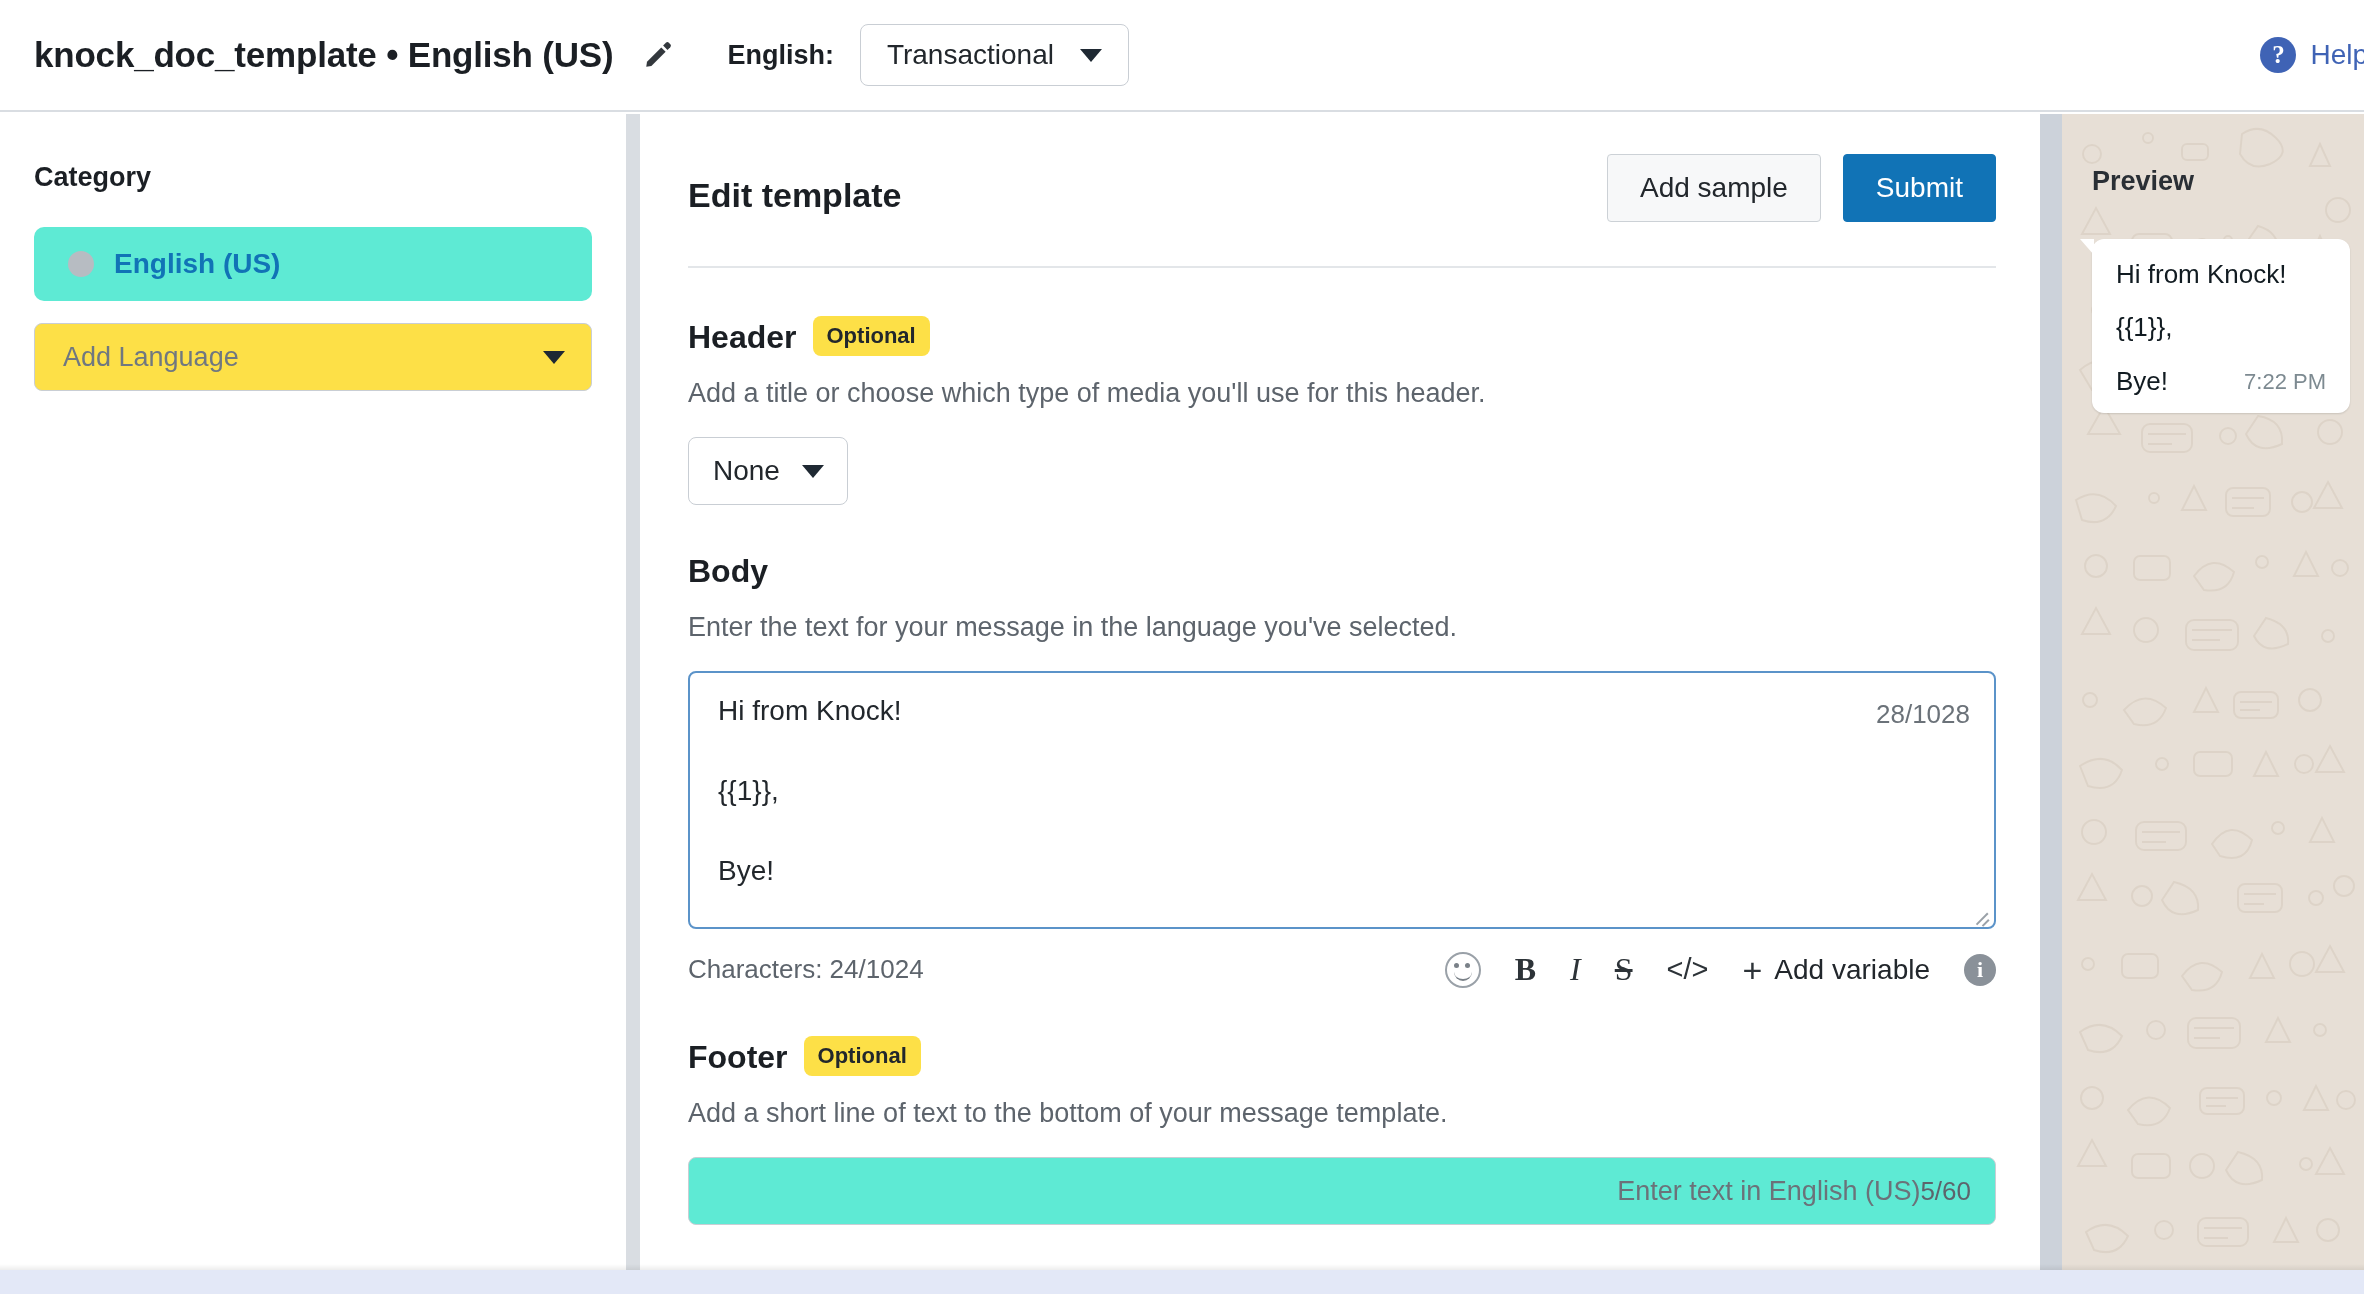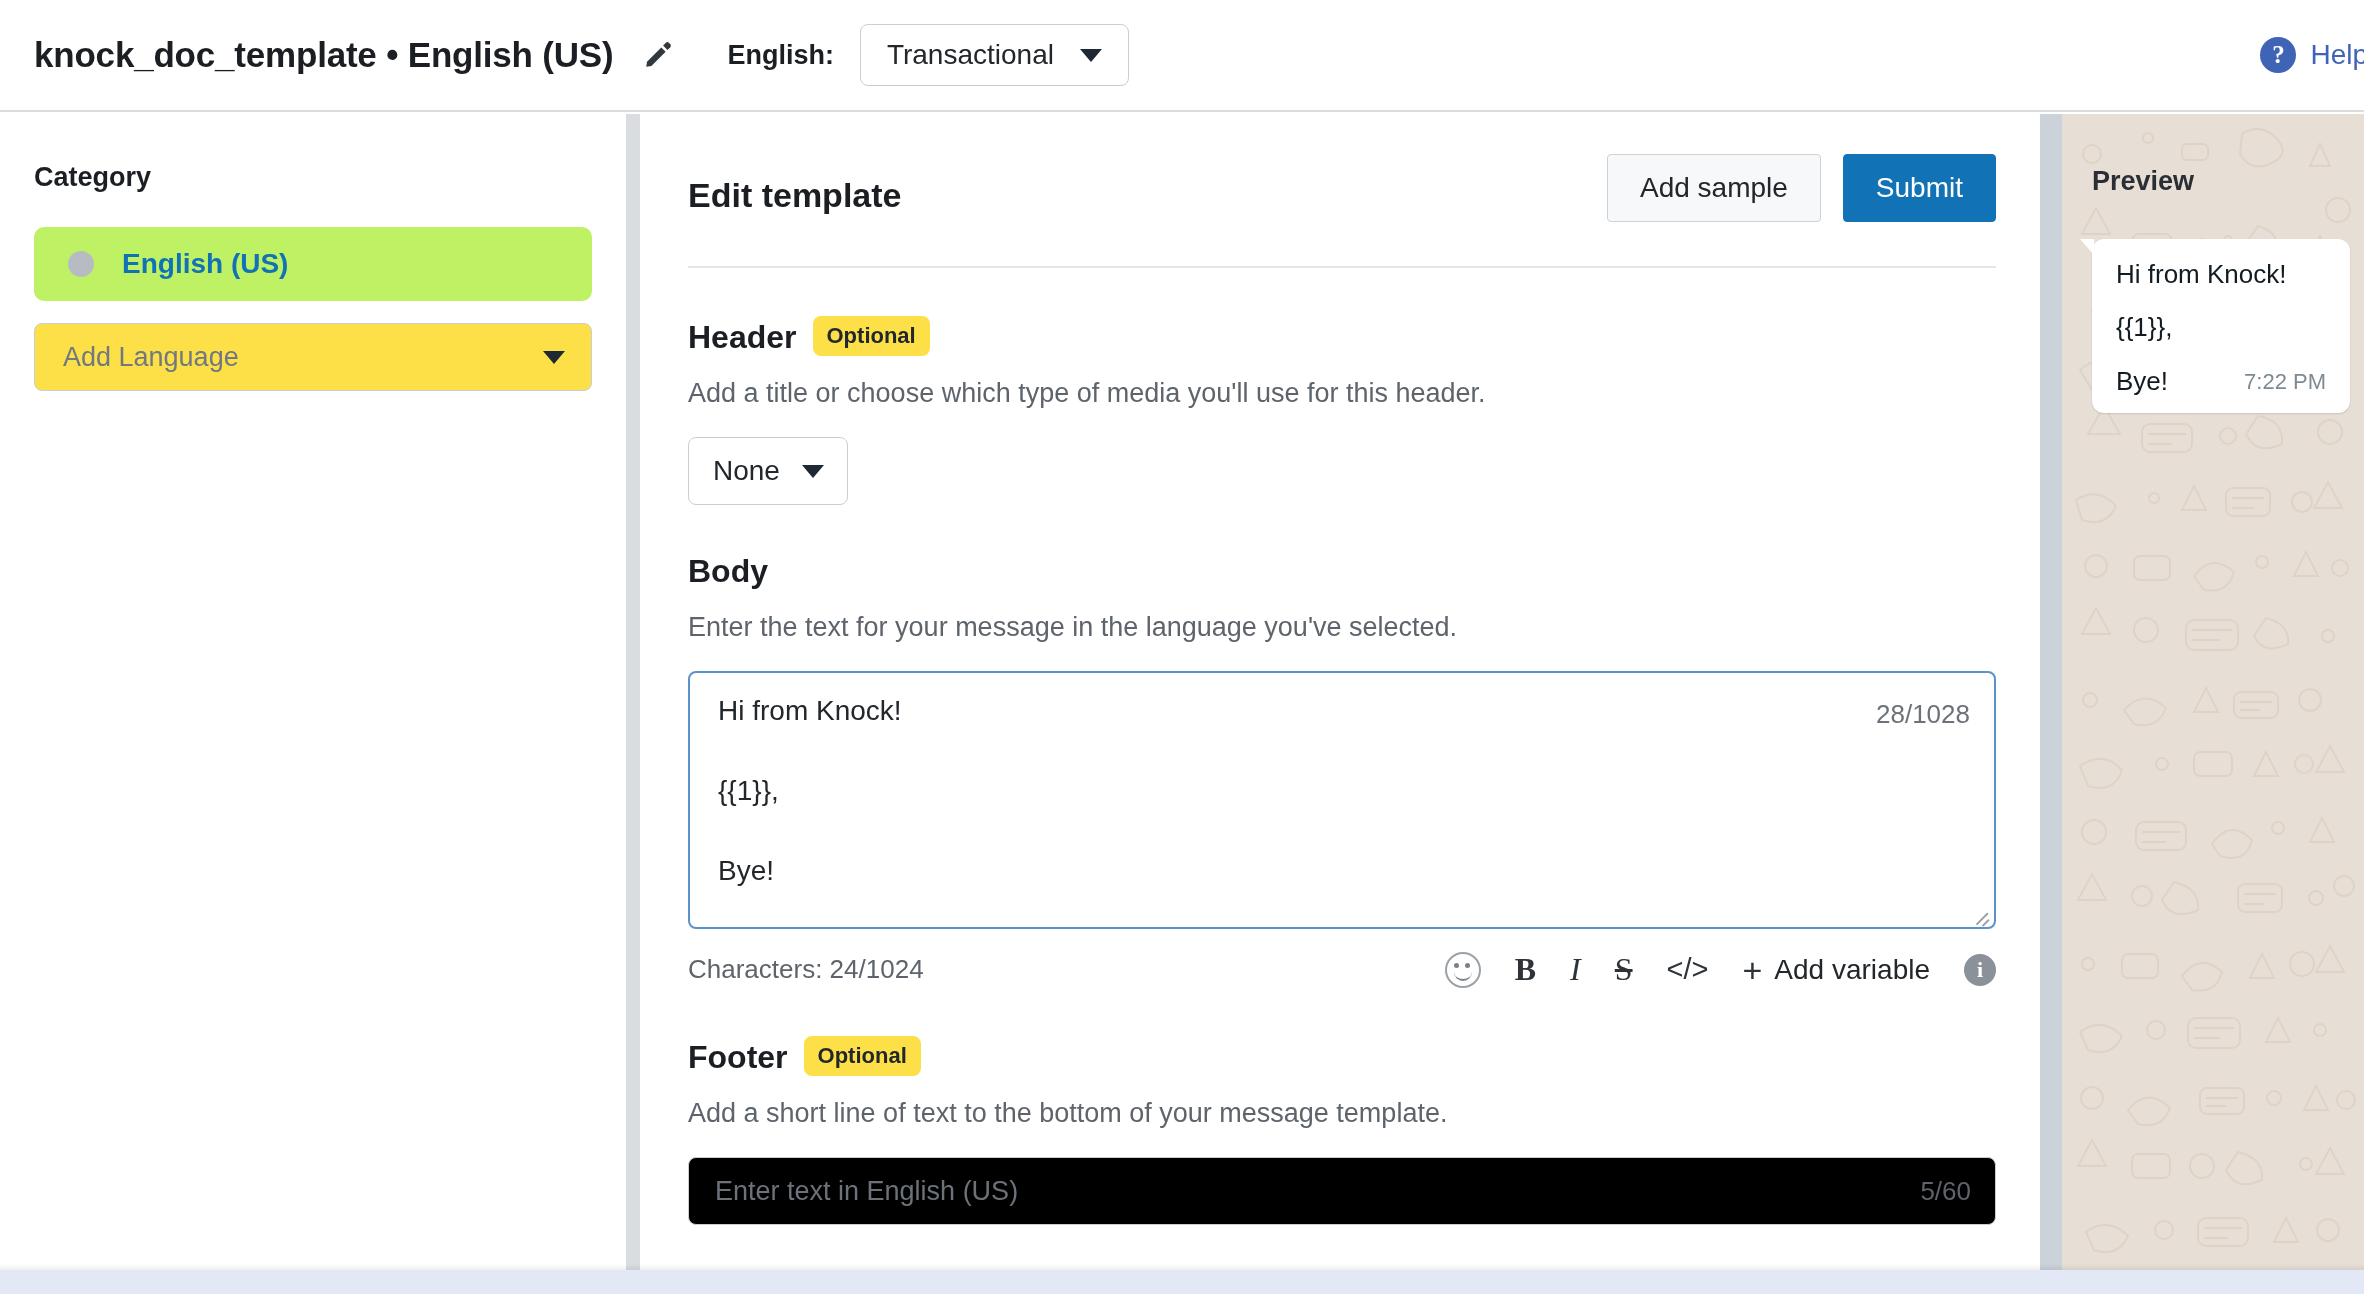--- a/index.html
+++ b/index.html
@@ -52,22 +52,22 @@
   }
   .help-text { font-size: 28px; color: #3f63b5; white-space: nowrap; }
 
   
   .sidebar {
     position: absolute; left: 0; top: 114px; width: 626px; height: 1156px;
     background: #ffffff; padding: 48px 34px 0 34px;
   }
   .sidebar-title { font-size: 27px; font-weight: 700; color: #1b1f24; margin-bottom: 34px; }
   .lang-item {
-    height: 74px; border-radius: 10px; background: #bef264;
-    display: flex; align-items: center; padding: 0 34px; gap: 28px; cursor: pointer; text-align: center;
+    height: 74px; border-radius: 10px; background: #5eead4;
+    display: flex; align-items: center; padding: 0 34px; gap: 20px; cursor: pointer; text-align: center;
   }
   .lang-dot { width: 26px; height: 26px; border-radius: 50%; background: #b7bcc2; flex: none; }
   .lang-name { font-size: 28px; font-weight: 700; color: #1173b6; }
   .add-language {
     margin-top: 22px; height: 68px; border: 1px solid #c9ced4; border-radius: 8px;
     background: #fde047; display: flex; align-items: center;
     justify-content: space-between; padding: 0 26px 0 28px; cursor: pointer;
   }
   .add-language .ph { font-size: 27px; color: #707880; }
 
@@ -162,22 +162,22 @@
   .add-var .lbl { font-size: 28px; color: #22272c; white-space: nowrap; }
   .info-ico {
     width: 32px; height: 32px; border-radius: 50%; background: #8a9199;
     color: #fff; font-size: 22px; font-weight: 700;
     display: flex; align-items: center; justify-content: center;
     font-family: "Liberation Serif", serif; cursor: pointer;
   }
 
   .footer-input {
     margin-top: 28px; height: 68px; border: 1px solid #c9ced4; border-radius: 8px;
-    background: #000000; display: flex; align-items: center;
-    justify-content: space-between; padding: 0 24px 0 26px; cursor: text;
+    background: #5eead4; display: flex; align-items: center;
+    justify-content: flex-end; padding: 0 24px 0 26px; cursor: text;
   }
   .footer-input .ph { font-size: 27px; color: #6b7279; }
   .footer-input .cnt { font-size: 26px; color: #5d646c; }
 
   
   .preview-gutter {
     position: absolute; left: 2040px; top: 114px; width: 22px; height: 1156px;
     background: #ccd2da;
   }
   .preview {

